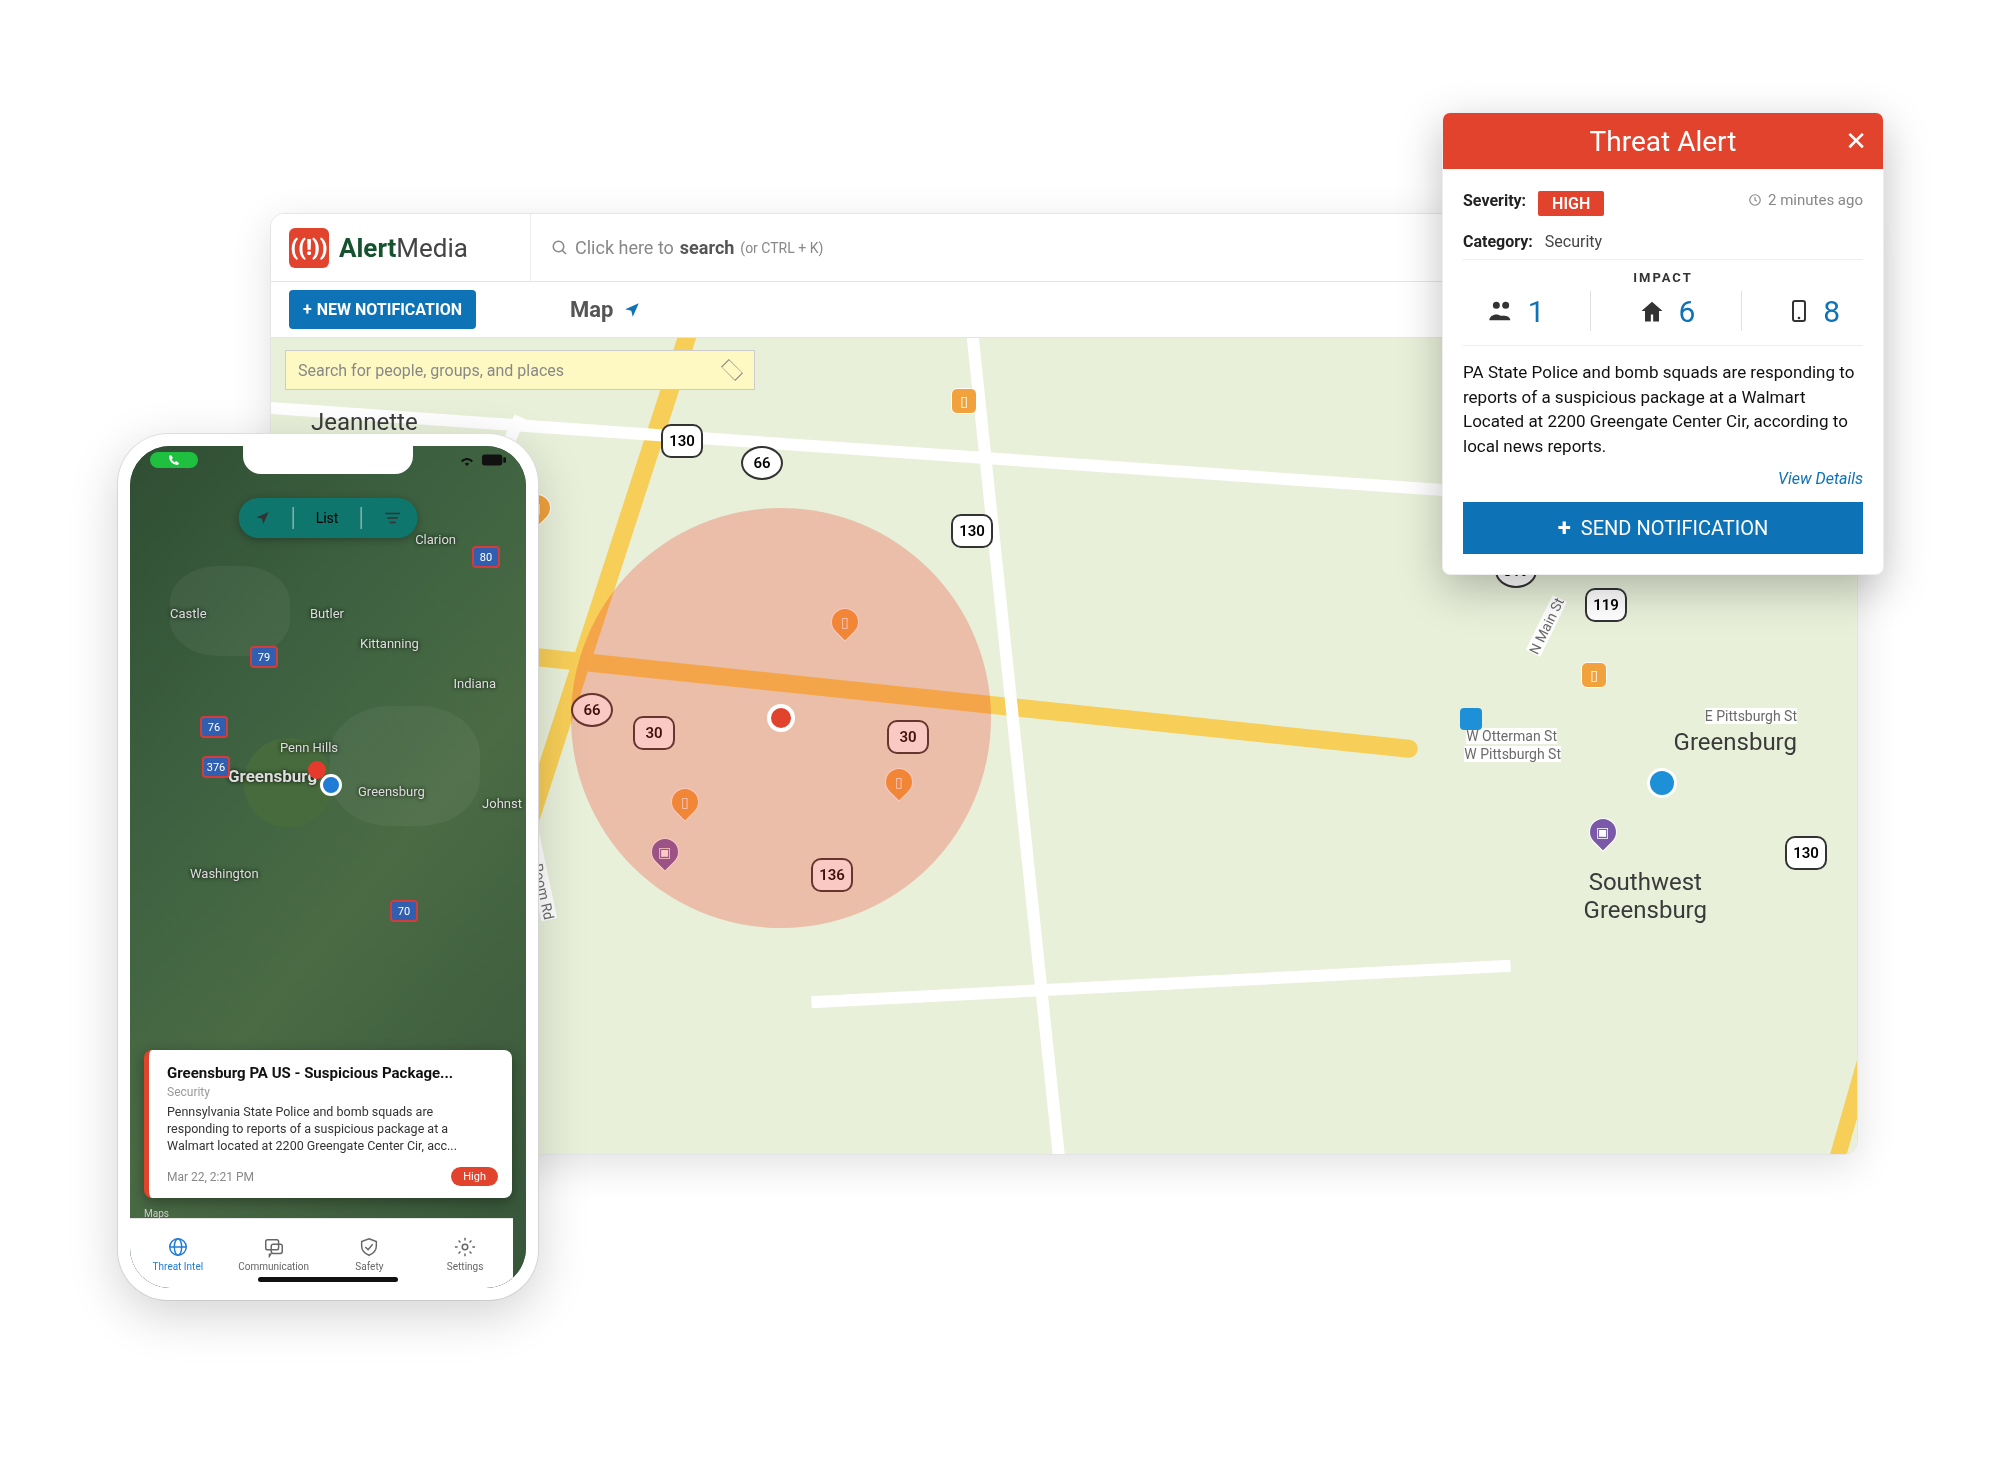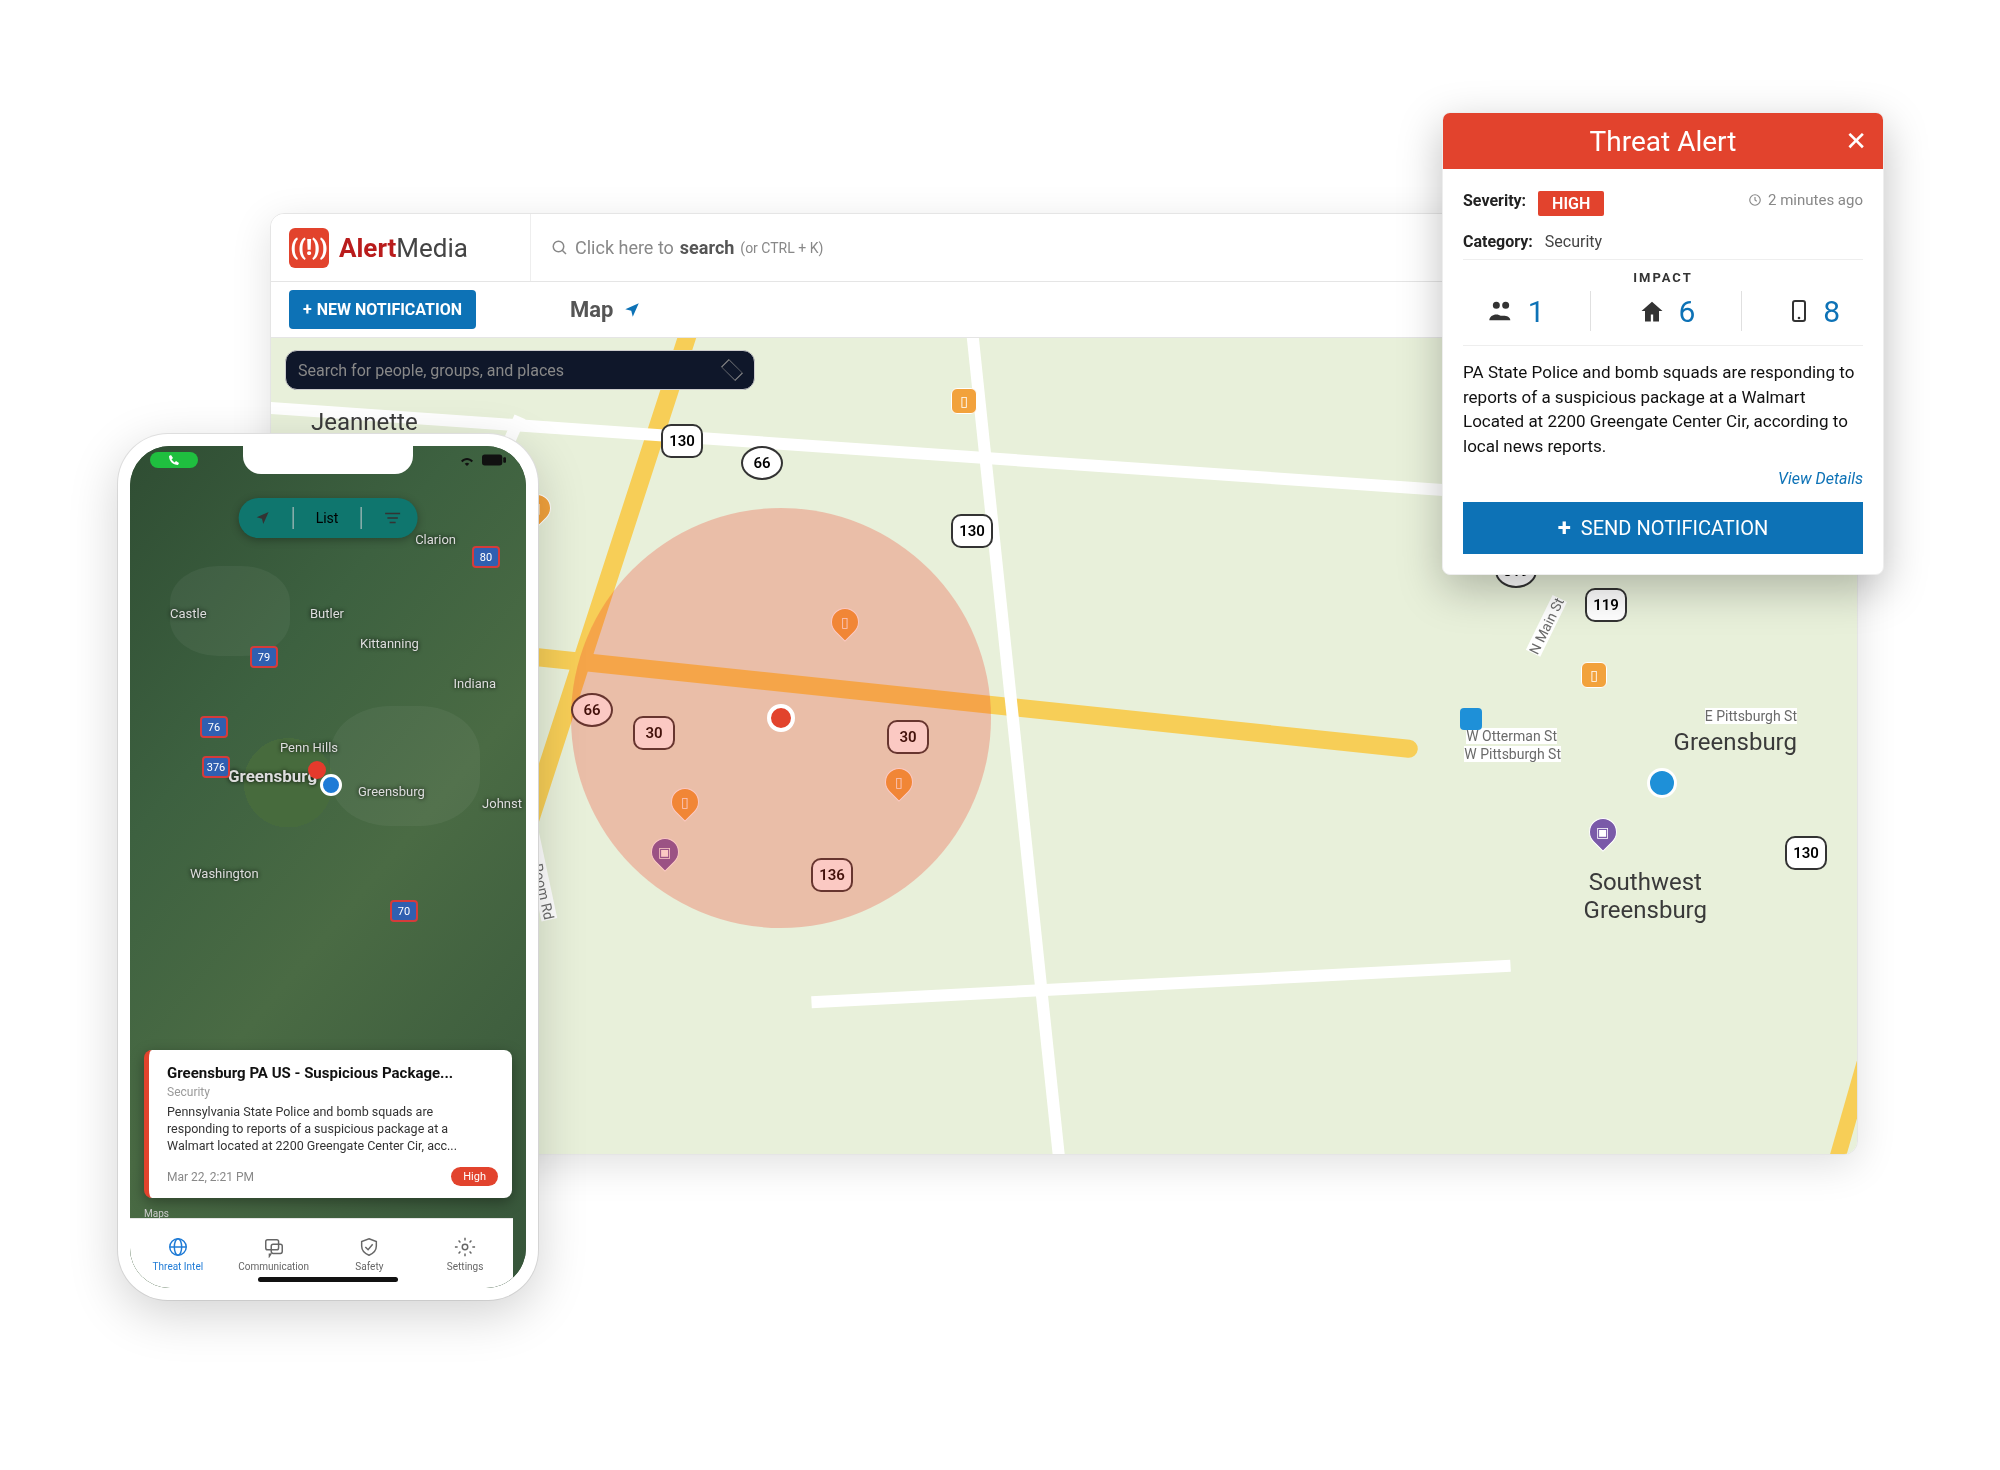--- a/index.html
+++ b/index.html
@@ -38,21 +38,21 @@
 }
 .logo-icon {
   width: 40px; height: 40px;
   background: #e2432d;
   border-radius: 6px;
   color: #fff;
   display: flex; align-items: center; justify-content: center;
   font-weight: 900;
   font-size: 22px;
 }
-.logo-text .alert { color: #b91c1c; }
+.logo-text .alert { color: #14532d; }
 .logo-text .media { color: #444; font-weight: 400; }
 .search-bar {
   flex: 1;
   display: flex; align-items: center; gap: 6px;
   padding-left: 20px;
   color: #888;
   font-size: 18px;
 }
 .header-right {
   padding: 0 26px;
@@ -103,23 +103,23 @@
   height: calc(100% - 124px);
   background: #e8f0da;
   overflow: hidden;
 }
 
 .map-internal-search {
   position: absolute;
   left: 14px; top: 12px;
   width: 470px;
   height: 40px;
-  background: #0f172a;
+  background: #fef9c3;
   border: 1px solid #ccc;
-  border-radius: 12px;
+  border-radius: 0;
   display: flex; align-items: center;
   padding: 0 12px;
   color: #888;
   font-size: 16px;
   z-index: 20;
 }
 .map-internal-search .layer {
   margin-left: auto;
   width: 20px; height: 20px;
   border: 1px solid #888;

